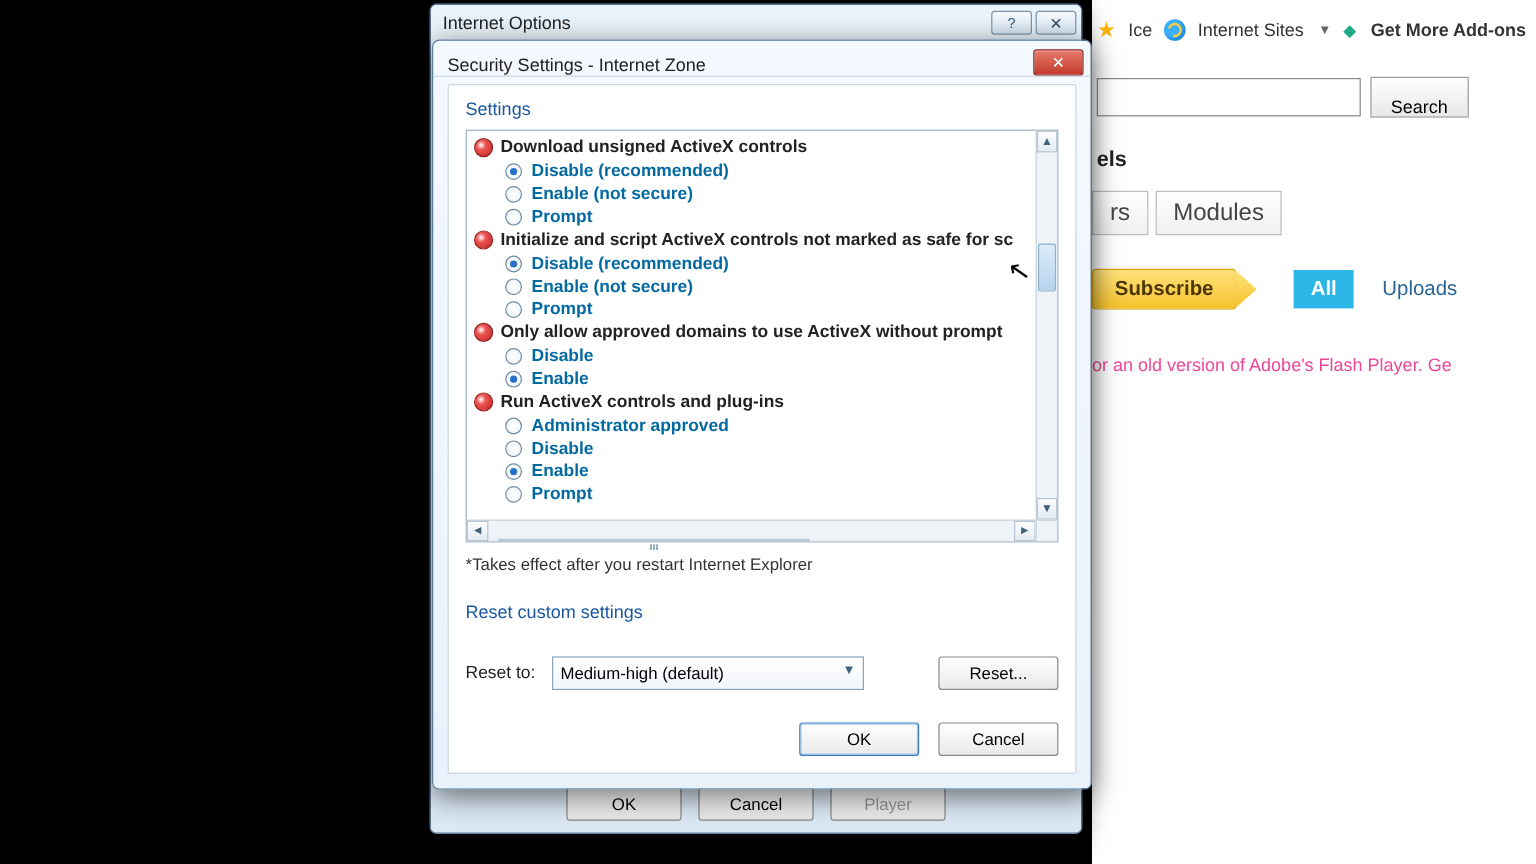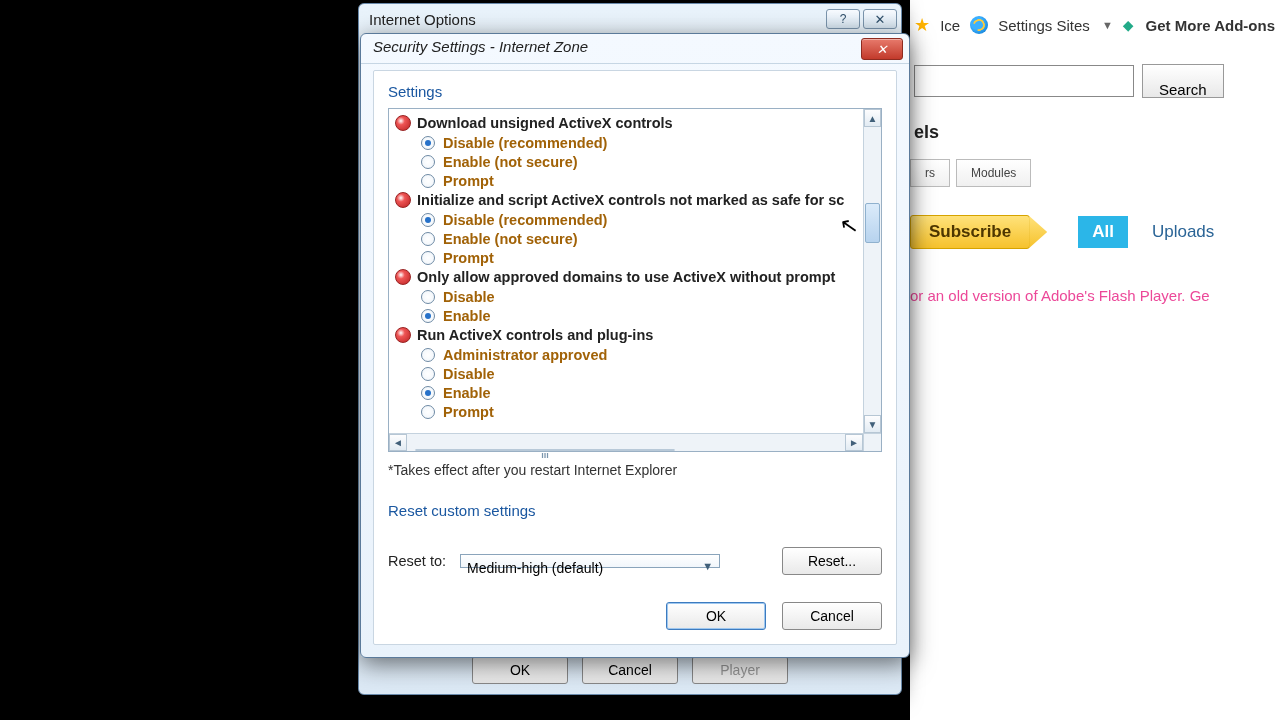--- a/index.html
+++ b/index.html
@@ -11,88 +11,88 @@
 .ie-icon::after { content:""; position:absolute; inset:3px; border: 2px solid #ffcb3a; border-left-color: transparent; border-radius: 50%; transform: rotate(-30deg);}
 .fav-icon { color:#ffb400; font-size:18px; }
 .bg-links { display: flex; align-items: center; gap: 10px; padding: 6px 4px 10px; font-size: 15px; color: #333; white-space: nowrap; }
 .bg-links .dd { font-size: 11px; color: #666; margin-left: 2px;}
 .add-on-icon { color:#2a8; font-size:14px; margin-right:2px;}
 .bg-search-row { display: flex; align-items: center; gap: 8px; padding: 18px 4px; }
 .bg-search-input { width: 220px; height: 32px; border: 1px solid #888; }
 .bg-search-btn { height: 34px; padding: 16px 16px; border: 1px solid #999; background: linear-gradient(#fff,#e8e8e8); font-size: 15px; cursor: pointer; }
 .bg-channels { font-size: 18px; font-weight: bold; color: #222; padding: 6px 4px; }
 .bg-tabs { display:flex; gap: 6px; padding: 10px 0; }
-.bg-tab { border: 1px solid #bbb; background: linear-gradient(#fff,#f0f0f0); padding: 6px 14px; font-size: 12px; color:#444; }
+.bg-tab { border: 1px solid #bbb; background: linear-gradient(#fff,#f0f0f0); padding: 6px 14px; font-size: 20px; color:#444; }
 .bg-subrow { display:flex; align-items:center; gap: 14px; padding: 18px 0; }
 .sub-btn { background: linear-gradient(#ffe27a,#f6c22d); border: 1px solid #d6a300; padding: 6px 18px; font-size: 17px; font-weight: bold; color:#4d3600; border-radius: 3px; position:relative;}
 .sub-btn::after { content:""; position:absolute; right:-18px; top:0; bottom:0; width:18px; background: linear-gradient(#ffe27a,#f6c22d); clip-path: polygon(0 0, 100% 50%, 0 100%); }
 .tab-all { background:#2bb6e8; color:#fff; padding:6px 14px; font-size:17px; font-weight:bold;}
 .tab-up { color:#2a6496; font-size:17px; padding:6px 10px;}
 .bg-flash { color:#ec4899; font-size:15px; padding: 20px 0; white-space:nowrap; }
 
 
 .io-window { position:absolute; left:358px; top:3px; width:544px; height:692px; background: linear-gradient(#e9f3fb,#dce9f5); border:1px solid #6a8aab; border-radius:6px; box-shadow: 0 4px 20px rgba(0,0,0,.5); }
 .io-title { display:flex; align-items:center; justify-content:space-between; height:30px; padding: 0 4px 0 10px; font-size:15px; color:#222;}
 .io-title-buttons { display:flex; gap:3px;}
 .tbtn { width:34px; height:20px; border:1px solid #7a94ac; background:linear-gradient(#f8fbff,#d5e4f0); border-radius:3px; display:flex; align-items:center; justify-content:center; font-size:12px; color:#30506b; cursor:pointer;}
 .tbtn.close { font-size:13px;}
 .io-bottom { position:absolute; bottom:10px; left:0; right:0; display:flex; gap:14px; justify-content:center;}
 .io-btn { width:96px; height:28px; border:1px solid #888; background:linear-gradient(#fff,#e7e7e7); border-radius:3px; font-size:14px; cursor:pointer;}
 .io-btn.apply { color:#999; }
 
 
 .ss-dialog { position:absolute; left:360px; top:33px; width:550px; height:625px; background: linear-gradient(#f4f9ff,#e9f2fb); border:1px solid #5b7a9a; border-radius:6px; box-shadow: 0 6px 24px rgba(0,0,0,.55);}
-.ss-titlebar { display:flex; align-items:flex-start; justify-content:space-between; height:30px; padding: 4px 6px 0 12px; border-bottom:1px solid #c6d6e4; font-size:15px; color:#222;font-style:italic;}
+.ss-titlebar { display:flex; align-items:flex-end; justify-content:space-between; height:30px; padding: 17px 6px 0 12px; border-bottom:1px solid #c6d6e4; font-size:15px; color:#222;}
 .ss-close { width:42px; height:22px; background: linear-gradient(#e77a6c,#c23a2b); border:1px solid #8e2b20; border-radius:3px; display:flex; align-items:center; justify-content:center; color:#fff; font-size:13px; cursor:pointer; box-shadow: inset 0 1px 0 rgba(255,255,255,.4);}
 
 .ss-body { position:absolute; inset:36px 12px 12px 12px; background:#fff; border:1px solid #c9d6e2; border-radius:2px; padding:12px 14px;}
 .ss-group-title { font-size:15px; color:#1a57a0; margin-bottom:8px; }
 
 .tree-box { border:1px solid #9ab0c4; height:344px; background:#fff; position:relative;font-weight:bold; }
 .tree-scroll { position:absolute; top:0; bottom:18px; left:0; right:18px; overflow:hidden; padding:4px 6px;}
 .vscroll { position:absolute; right:0; top:0; bottom:18px; width:18px; background:#eef3f8; border-left:1px solid #c4d2de;}
 .vbtn { height:18px; background:linear-gradient(#fdfdfe,#e2ebf3); border:1px solid #b6c6d4; display:flex; align-items:center; justify-content:center; font-size:10px; color:#4a6; color:#41607a;}
 .vtrack { position:absolute; top:18px; bottom:18px; left:0; right:0;}
 .vthumb { position:absolute; left:1px; right:1px; top:76px; height:40px; background:linear-gradient(#dbebfa,#b7d3ee); border:1px solid #8fb1ce; border-radius:2px;}
 .hscroll { position:absolute; left:0; right:18px; bottom:0; height:18px; background:#eef3f8; border-top:1px solid #c4d2de; display:flex;}
 .hbtn { width:18px; background:linear-gradient(#fdfdfe,#e2ebf3); border:1px solid #b6c6d4; display:flex; align-items:center; justify-content:center; font-size:10px; color:#41607a;}
 .htrack { flex:1; position:relative;}
 .hthumb { position:absolute; top:15px; bottom:1px; left:8px; width:260px; background:linear-gradient(#f0f6fc,#dbe7f2); border:1px solid #b8c9d8; border-radius:2px;}
 .corner { position:absolute; right:0; bottom:0; width:18px; height:18px; background:#eef3f8; border-left:1px solid #c4d2de; border-top:1px solid #c4d2de;}
 
 .cat { display:flex; align-items:center; gap:6px; padding:2px 0; font-size:14.5px; color:#222; white-space:nowrap;}
 .cat-icon { width:16px; height:16px; background: radial-gradient(circle at 35% 35%, #fff 0%, #e55 30%, #b22 100%); border-radius:50%; border:1px solid #922;}
-.opt { display:flex; align-items:center; gap:8px; padding:1.5px 0 1.5px 26px; font-size:14.5px; color:#a16207;}
+.opt { display:flex; align-items:center; gap:8px; padding:1.5px 0 1.5px 26px; font-size:14.5px; color:#0369a1;}
 .radio { width:14px; height:14px; border:1px solid #6e8aa4; border-radius:50%; background:radial-gradient(#fff,#eef4fa); display:flex; align-items:center; justify-content:center; cursor:pointer;}
 .radio .dot { width:6px; height:6px; background:#2671c9; border-radius:50%; display:none;}
 .radio.checked .dot { display:block;}
 
 .note { font-size:14px; color:#333; margin-top:10px;}
 .reset-title { font-size:15px; color:#1a57a0; margin-top:24px; margin-bottom:10px;}
 .reset-row { display:flex; align-items:center; gap:10px;margin-top:28px;}
 .reset-label { font-size:14.5px; color:#222; margin-right:4px;}
-.combo { width:260px; height:14px; border:1px solid #8aa4bb; background:linear-gradient(#fff,#f1f6fb); display:flex; justify-content:space-between; padding:5px 6px; font-size:14px; cursor:pointer;}
+.combo { width:260px; height:28px; border:1px solid #8aa4bb; background:linear-gradient(#fff,#f1f6fb); display:flex; justify-content:space-between; padding:5px 6px; font-size:14px; cursor:pointer;}
 .combo .arr { font-size:11px; color:#41607a;}
 .reset-btn { width:100px; height:28px; border:1px solid #888; background:linear-gradient(#fff,#e9e9e9); border-radius:3px; font-size:14px; cursor:pointer; margin-left:auto;}
 
 .ss-actions { position:absolute; right:14px; bottom:14px; display:flex; gap:16px;}
 .ss-btn { width:100px; height:28px; border:1px solid #888; background:linear-gradient(#fff,#e9e9e9); border-radius:3px; font-size:14px; cursor:pointer;}
 .ss-btn.ok { border:1px solid #3d7bbf; box-shadow: 0 0 0 1px #9ec7ef inset;}
 
 .cursor { position:absolute; left:840px; top:213px; font-size:22px; color:#000; pointer-events:none; transform: rotate(-10deg);}
 </style>
 </head>
 <body>
 
 <div class="bg-browser">
   <div class="bg-links" style="padding-top:14px;">
     <span class="fav-icon">★</span>
     <span>Ice</span>
     <span class="ie-icon"></span>
-    <span>Settings Sites</span>
+    <span>Internet Sites</span>
     <span class="dd">▼</span>
     <span class="add-on-icon">◆</span>
     <b>Get More Add-ons</b>
   </div>
   <div class="bg-search-row">
     <input class="bg-search-input" style="">
     <button class="bg-search-btn">Search</button>
   </div>
   <div class="bg-channels">els</div>
   <div class="bg-tabs">

